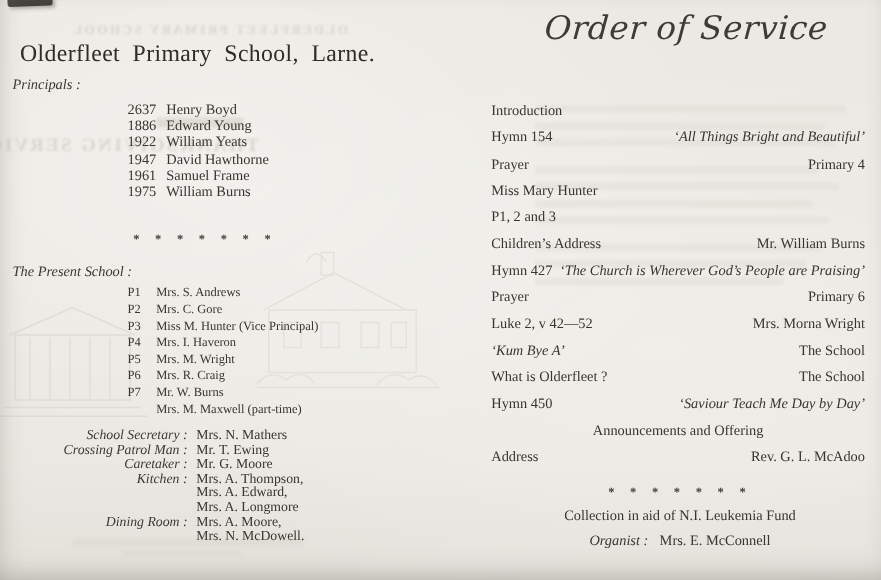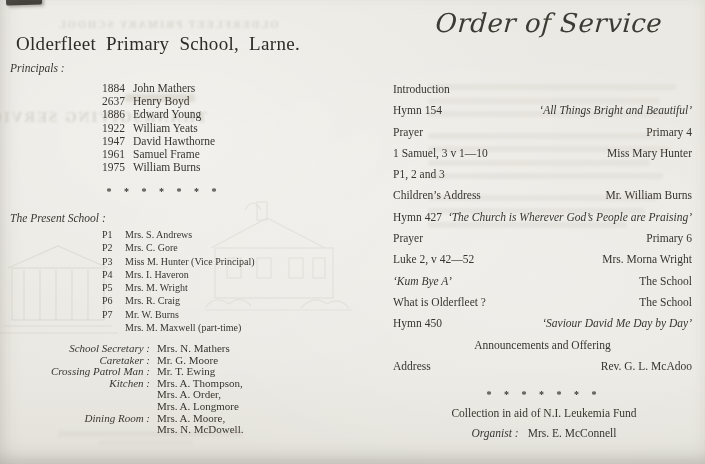--- a/index.html
+++ b/index.html
@@ -110,21 +110,20 @@
       <div class="gap"></div>
       <div style="width: 89%;"></div>
       <div style="width: 84%;"></div>
       <div style="width: 77%;"></div>
     </div>
 
   <div class="abs lp-title">Olderfleet Primary School, Larne.</div>
 
   <div class="abs heading-it lp-principals-heading">Principals :</div>
   <div class="abs plist">
-      <div class="prow"><span class="yr">1884</span><span class="nm">John Mathers</span></div>
       <div class="prow"><span class="yr">2637</span><span class="nm">Henry Boyd</span></div>
       <div class="prow"><span class="yr">1886</span><span class="nm">Edward Young</span></div>
       <div class="prow"><span class="yr">1922</span><span class="nm">William Yeats</span></div>
       <div class="prow"><span class="yr">1947</span><span class="nm">David Hawthorne</span></div>
       <div class="prow"><span class="yr">1961</span><span class="nm">Samuel Frame</span></div>
       <div class="prow"><span class="yr">1975</span><span class="nm">William Burns</span></div>
     </div>
 
   <div class="abs stars stars-left">* * * * * * *</div>
 
@@ -139,34 +138,34 @@
       <div class="psrow"><span class="pc">P7</span><span class="nm">Mr. W. Burns</span></div>
       <div class="psrow"><span class="pc"></span><span class="nm">Mrs. M. Maxwell (part-time)</span></div>
     </div>
 
   <div class="abs stafflist">
       <div class="srow">
         <span class="slabel">School Secretary :</span>
         <span class="sval">Mrs. N. Mathers</span>
       </div>
       <div class="srow">
+        <span class="slabel">Crossing Patrol Man :</span>
+        <span class="sval">Mr. T. Ewing</span>
+      </div>
+      <div class="srow">
         <span class="slabel">Caretaker :</span>
         <span class="sval">Mr. G. Moore</span>
       </div>
       <div class="srow">
-        <span class="slabel">Crossing Patrol Man :</span>
-        <span class="sval">Mr. T. Ewing</span>
-      </div>
-      <div class="srow">
         <span class="slabel">Kitchen :</span>
         <span class="sval">Mrs. A. Thompson,</span>
       </div>
       <div class="srow">
         <span class="slabel"></span>
-        <span class="sval">Mrs. A. Order,</span>
+        <span class="sval">Mrs. A. Edward,</span>
       </div>
       <div class="srow">
         <span class="slabel"></span>
         <span class="sval">Mrs. A. Longmore</span>
       </div>
       <div class="srow">
         <span class="slabel">Dining Room :</span>
         <span class="sval">Mrs. A. Moore,</span>
       </div>
       <div class="srow">
@@ -184,21 +183,20 @@
       </div>
       <div class="vrow">
         <span class="vleft">Hymn 154</span>
         <span class="vright it">‘All Things Bright and Beautiful’</span>
       </div>
       <div class="vrow">
         <span class="vleft">Prayer</span>
         <span class="vright">Primary 4</span>
       </div>
       <div class="vrow">
-        <span class="vleft">1 Samuel, 3 v 1—10</span>
         <span class="vright">Miss Mary Hunter</span>
       </div>
       <div class="vrow">
         <span class="vright">P1, 2 and 3</span>
       </div>
       <div class="vrow">
         <span class="vleft">Children’s Address</span>
         <span class="vright">Mr. William Burns</span>
       </div>
       <div class="vrow">
@@ -216,21 +214,21 @@
       <div class="vrow">
         <span class="vleft it">‘Kum Bye A’</span>
         <span class="vright">The School</span>
       </div>
       <div class="vrow">
         <span class="vleft">What is Olderfleet ?</span>
         <span class="vright">The School</span>
       </div>
       <div class="vrow">
         <span class="vleft">Hymn 450</span>
-        <span class="vright it">‘Saviour David Me Day by Day’</span>
+        <span class="vright it">‘Saviour Teach Me Day by Day’</span>
       </div>
       <div class="vrow vcenter">
         <span>Announcements and Offering</span>
       </div>
       <div class="vrow">
         <span class="vleft">Address</span>
         <span class="vright">Rev. G. L. McAdoo</span>
       </div>
     </div>
 

